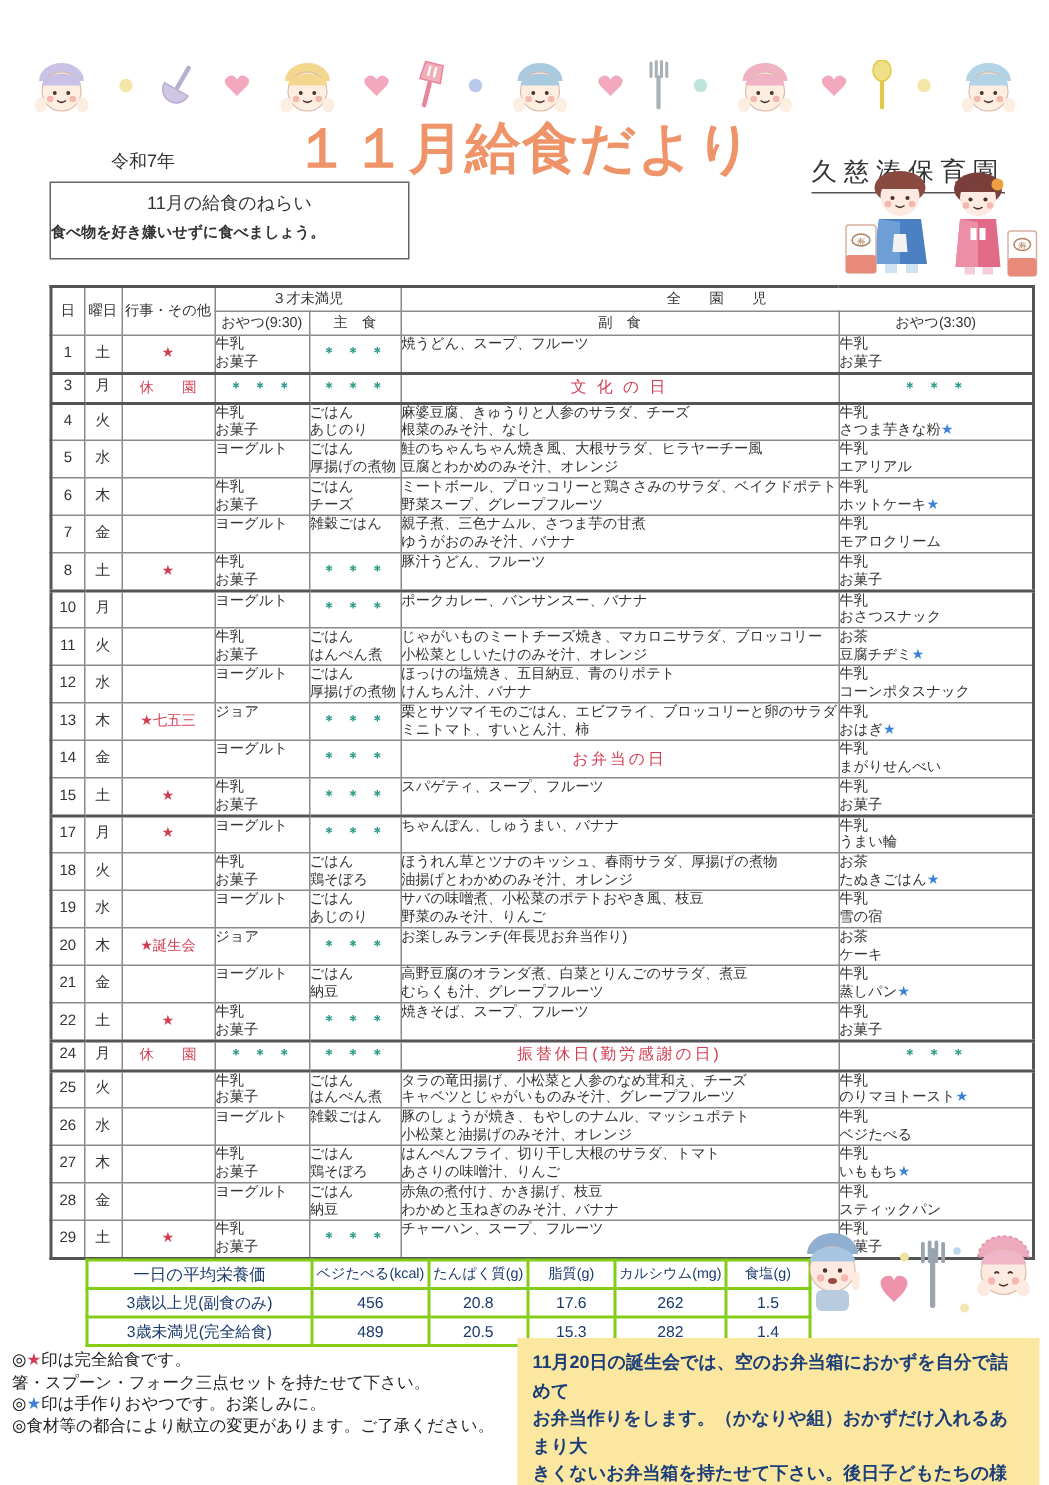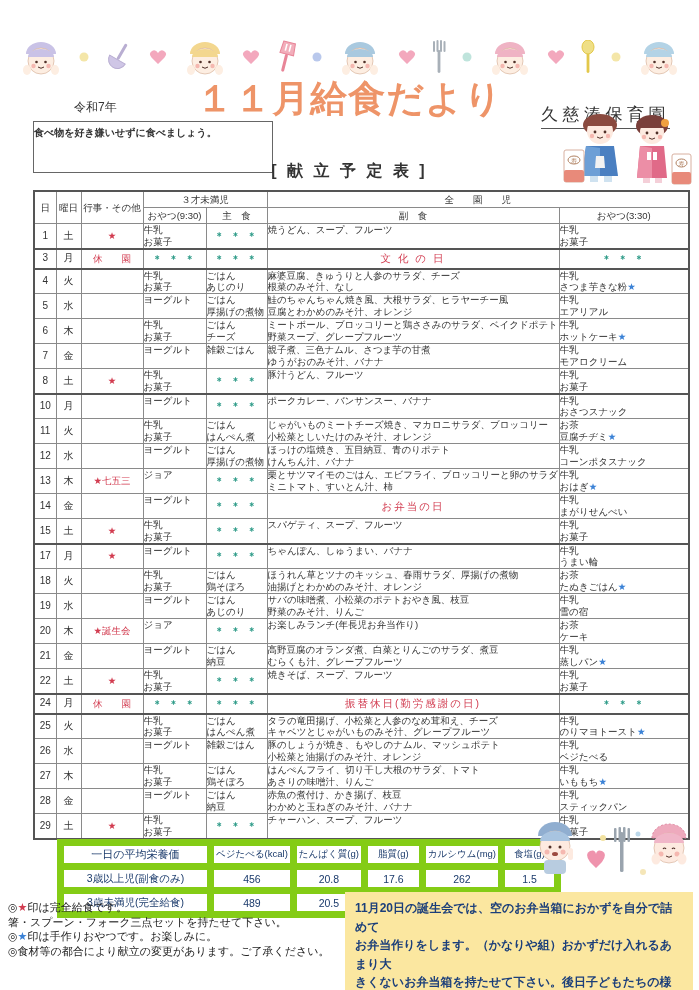--- a/index.html
+++ b/index.html
@@ -34,21 +34,21 @@
   .c-day{text-align:center;vertical-align:middle;font-size:10px;}
   .c-event{text-align:center;vertical-align:middle;color:#d23c50;font-size:9.5px;white-space:nowrap;}
   .c-lines{text-align:left;vertical-align:top;padding:1px 3px;}
   .c-ast{color:#2e9b88;text-align:center;vertical-align:middle;font-weight:bold;letter-spacing:2px;}
   .c-sidespecial{color:#d23c50;text-align:center;vertical-align:middle;font-size:10.5px;letter-spacing:2px;}
   .bstar{color:#3b82d6;}
   .rstar{color:#d23c50;}
   
   #nutrition-table{position:absolute;left:57px;top:839px;border-collapse:collapse;
                    border:2px solid #4a7ab5;font-size:10.5px;color:#1a3a6b;}
-  #nutrition-table th,#nutrition-table td{border:7px solid #84cc16;text-align:center;
+  #nutrition-table th,#nutrition-table td{border:2px solid #84cc16;text-align:center;
                    font-weight:normal;height:17px;padding:0 2px;overflow:hidden;white-space:nowrap;}
   
   #notes{position:absolute;left:8px;top:900px;font-size:11px;line-height:14.5px;color:#222;}
   #message-box{position:absolute;left:345px;top:892px;width:328px;background:#fbe7a0;
                color:#1c3f7a;font-weight:bold;font-size:12px;line-height:18.5px;padding:7px 10px;}
   #corner-kids{position:absolute;left:528px;top:814px;}
 </style>
 </head>
 <body>
 
@@ -200,20 +200,21 @@
           <ellipse cx="37" cy="36" rx="4" ry="5" fill="#fdeee2"></ellipse>
         </svg>
       </span>
     </div>
 
   <div id="era-year">令和7年</div>
   <div id="page-title">１１月給食だより</div>
   <div id="school-name">久慈湊保育園</div>
 
   <div id="goal-box">
+    <div id="goal-title">11月の給食のねらい</div>
     <div id="goal-text">食べ物を好き嫌いせずに食べましょう。</div>
   </div>
 
   <div id="shichigosan">
     <svg width="145" height="78" viewBox="0 0 145 78">
 
       <ellipse cx="48" cy="15" rx="17" ry="11" fill="#8a4a3f"></ellipse>
       <circle cx="48" cy="21" r="13" fill="#fdeae0"></circle>
       <path d="M35 16 a13 9 0 0 1 26 0 z" fill="#8a4a3f"></path>
       <circle cx="43" cy="22" r="1.4" fill="#503028"></circle>
@@ -251,21 +252,20 @@
       </g>
       <g>
         <rect x="120" y="44" width="19" height="30" rx="2" fill="#fff" stroke="#d8b0a0"></rect>
         <rect x="120" y="62" width="19" height="12" rx="2" fill="#e88a7a"></rect>
         <ellipse cx="129.5" cy="53" rx="5.5" ry="4" fill="none" stroke="#b08060"></ellipse>
         <text x="129.5" y="56" font-size="6" text-anchor="middle" fill="#b08060">寿</text>
       </g>
     </svg>
   </div>
 
-  <div id="plan-title">[ 献 立 予 定 表 ]</div>
 
   <table id="menu-table">
     <colgroup>
       <col style="width:22px">
         <col style="width:25px">
         <col style="width:62px">
       <col style="width:63px">
         <col style="width:61px">
         <col style="width:292px">
         <col style="width:130px">

